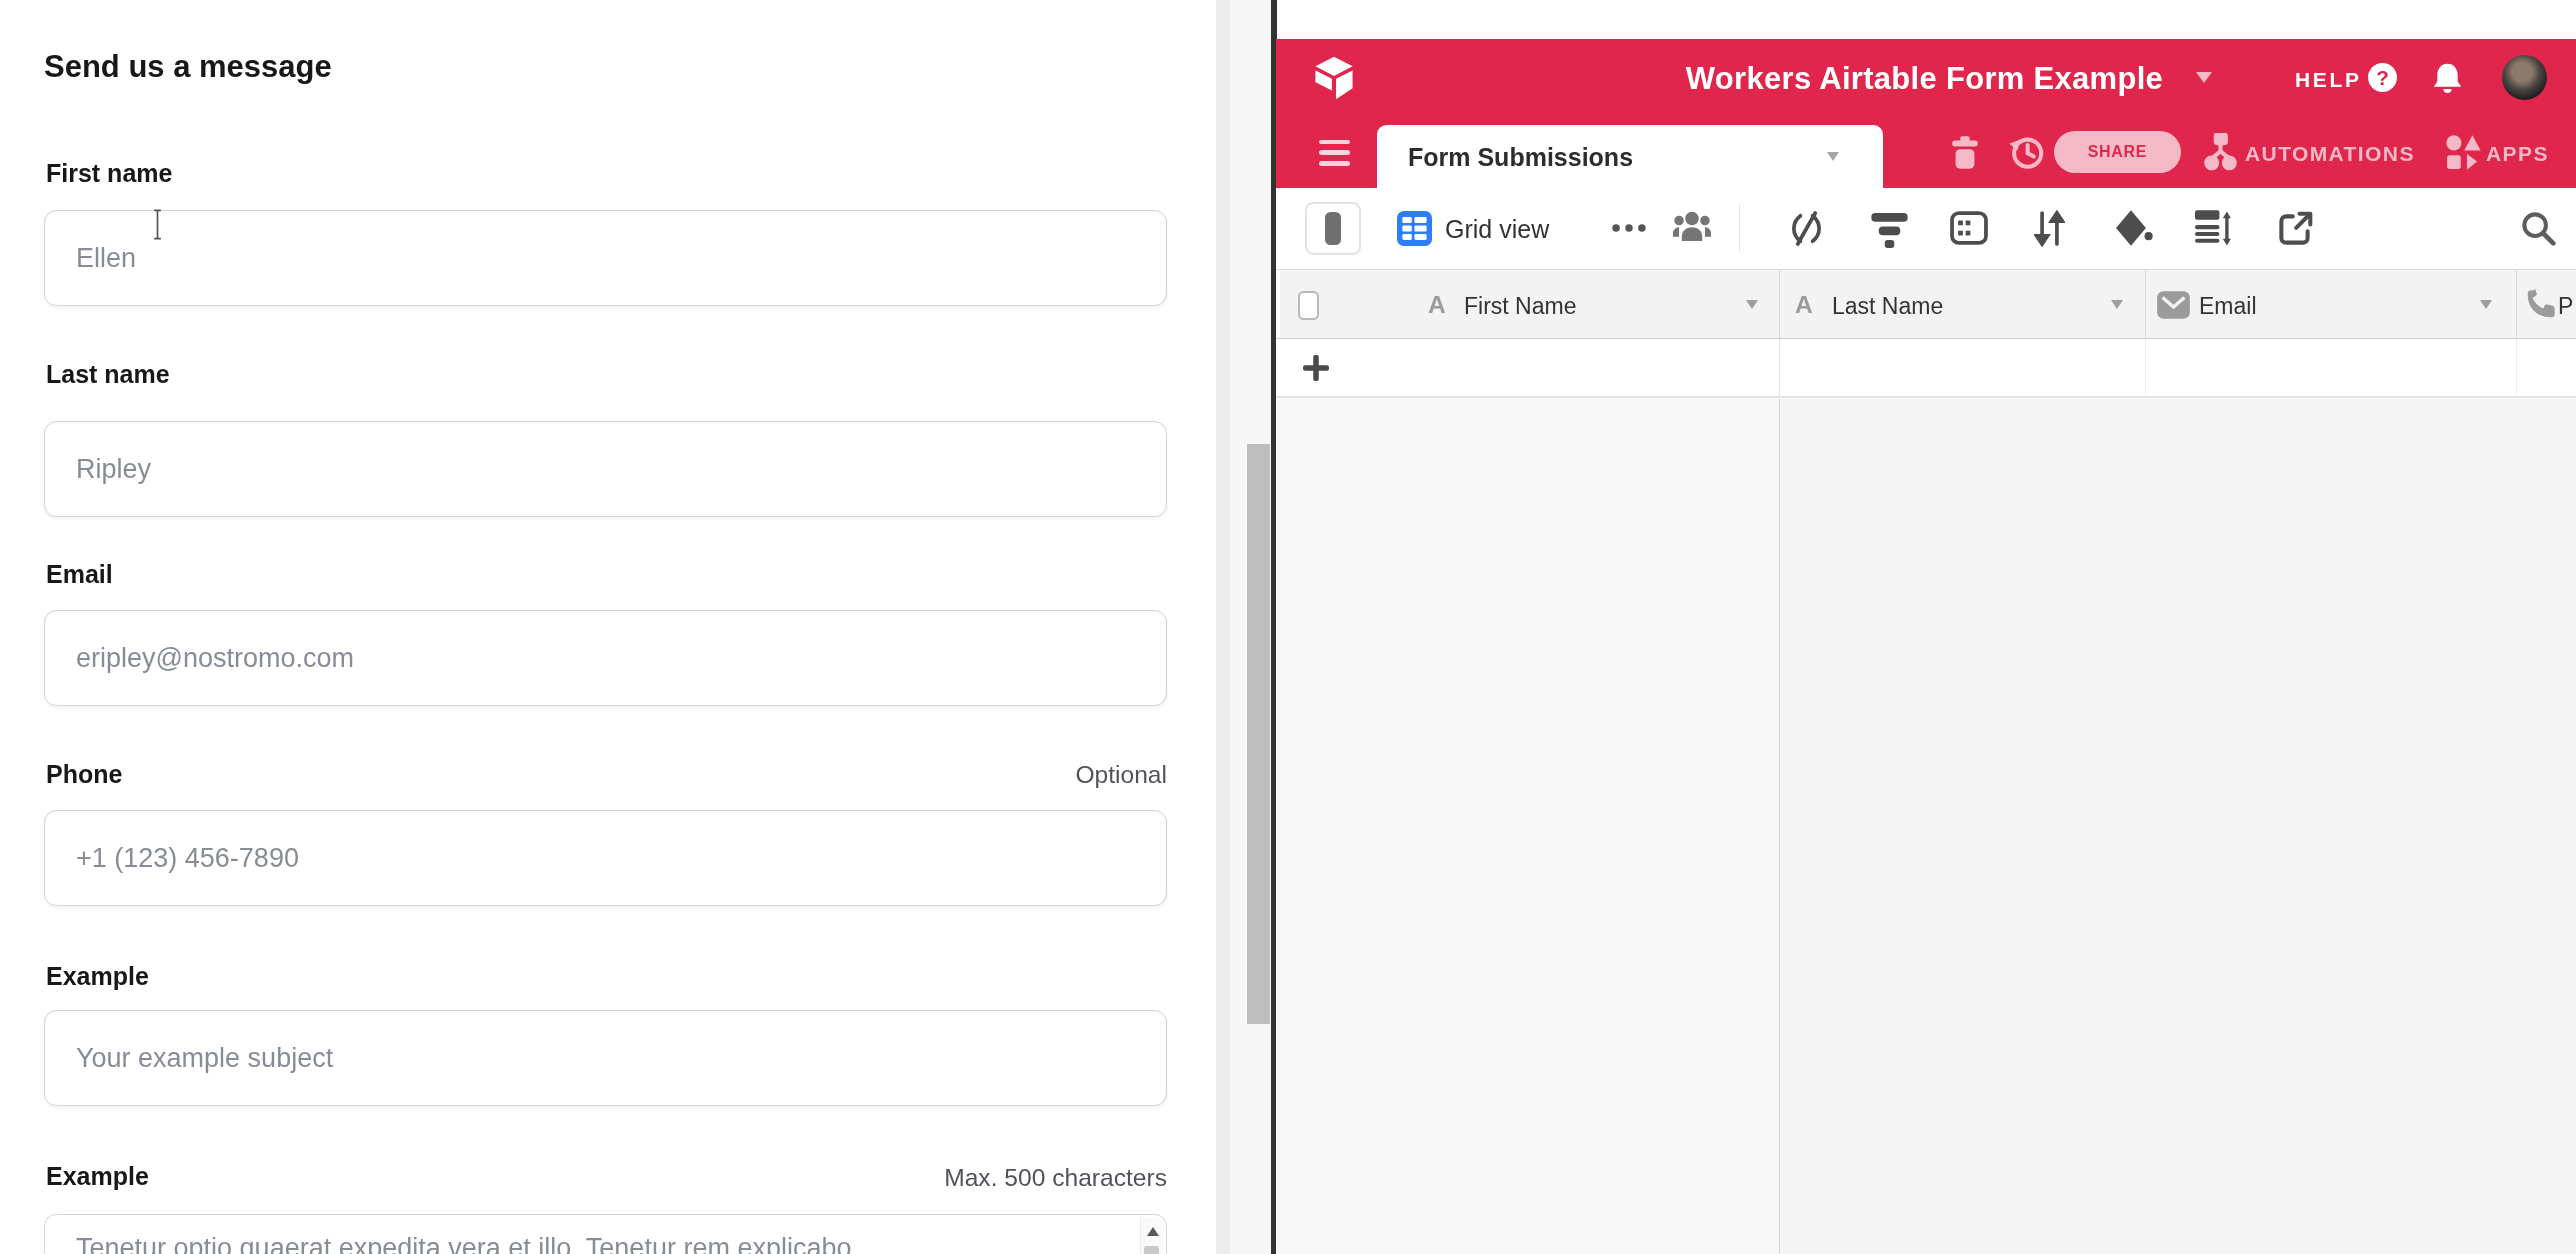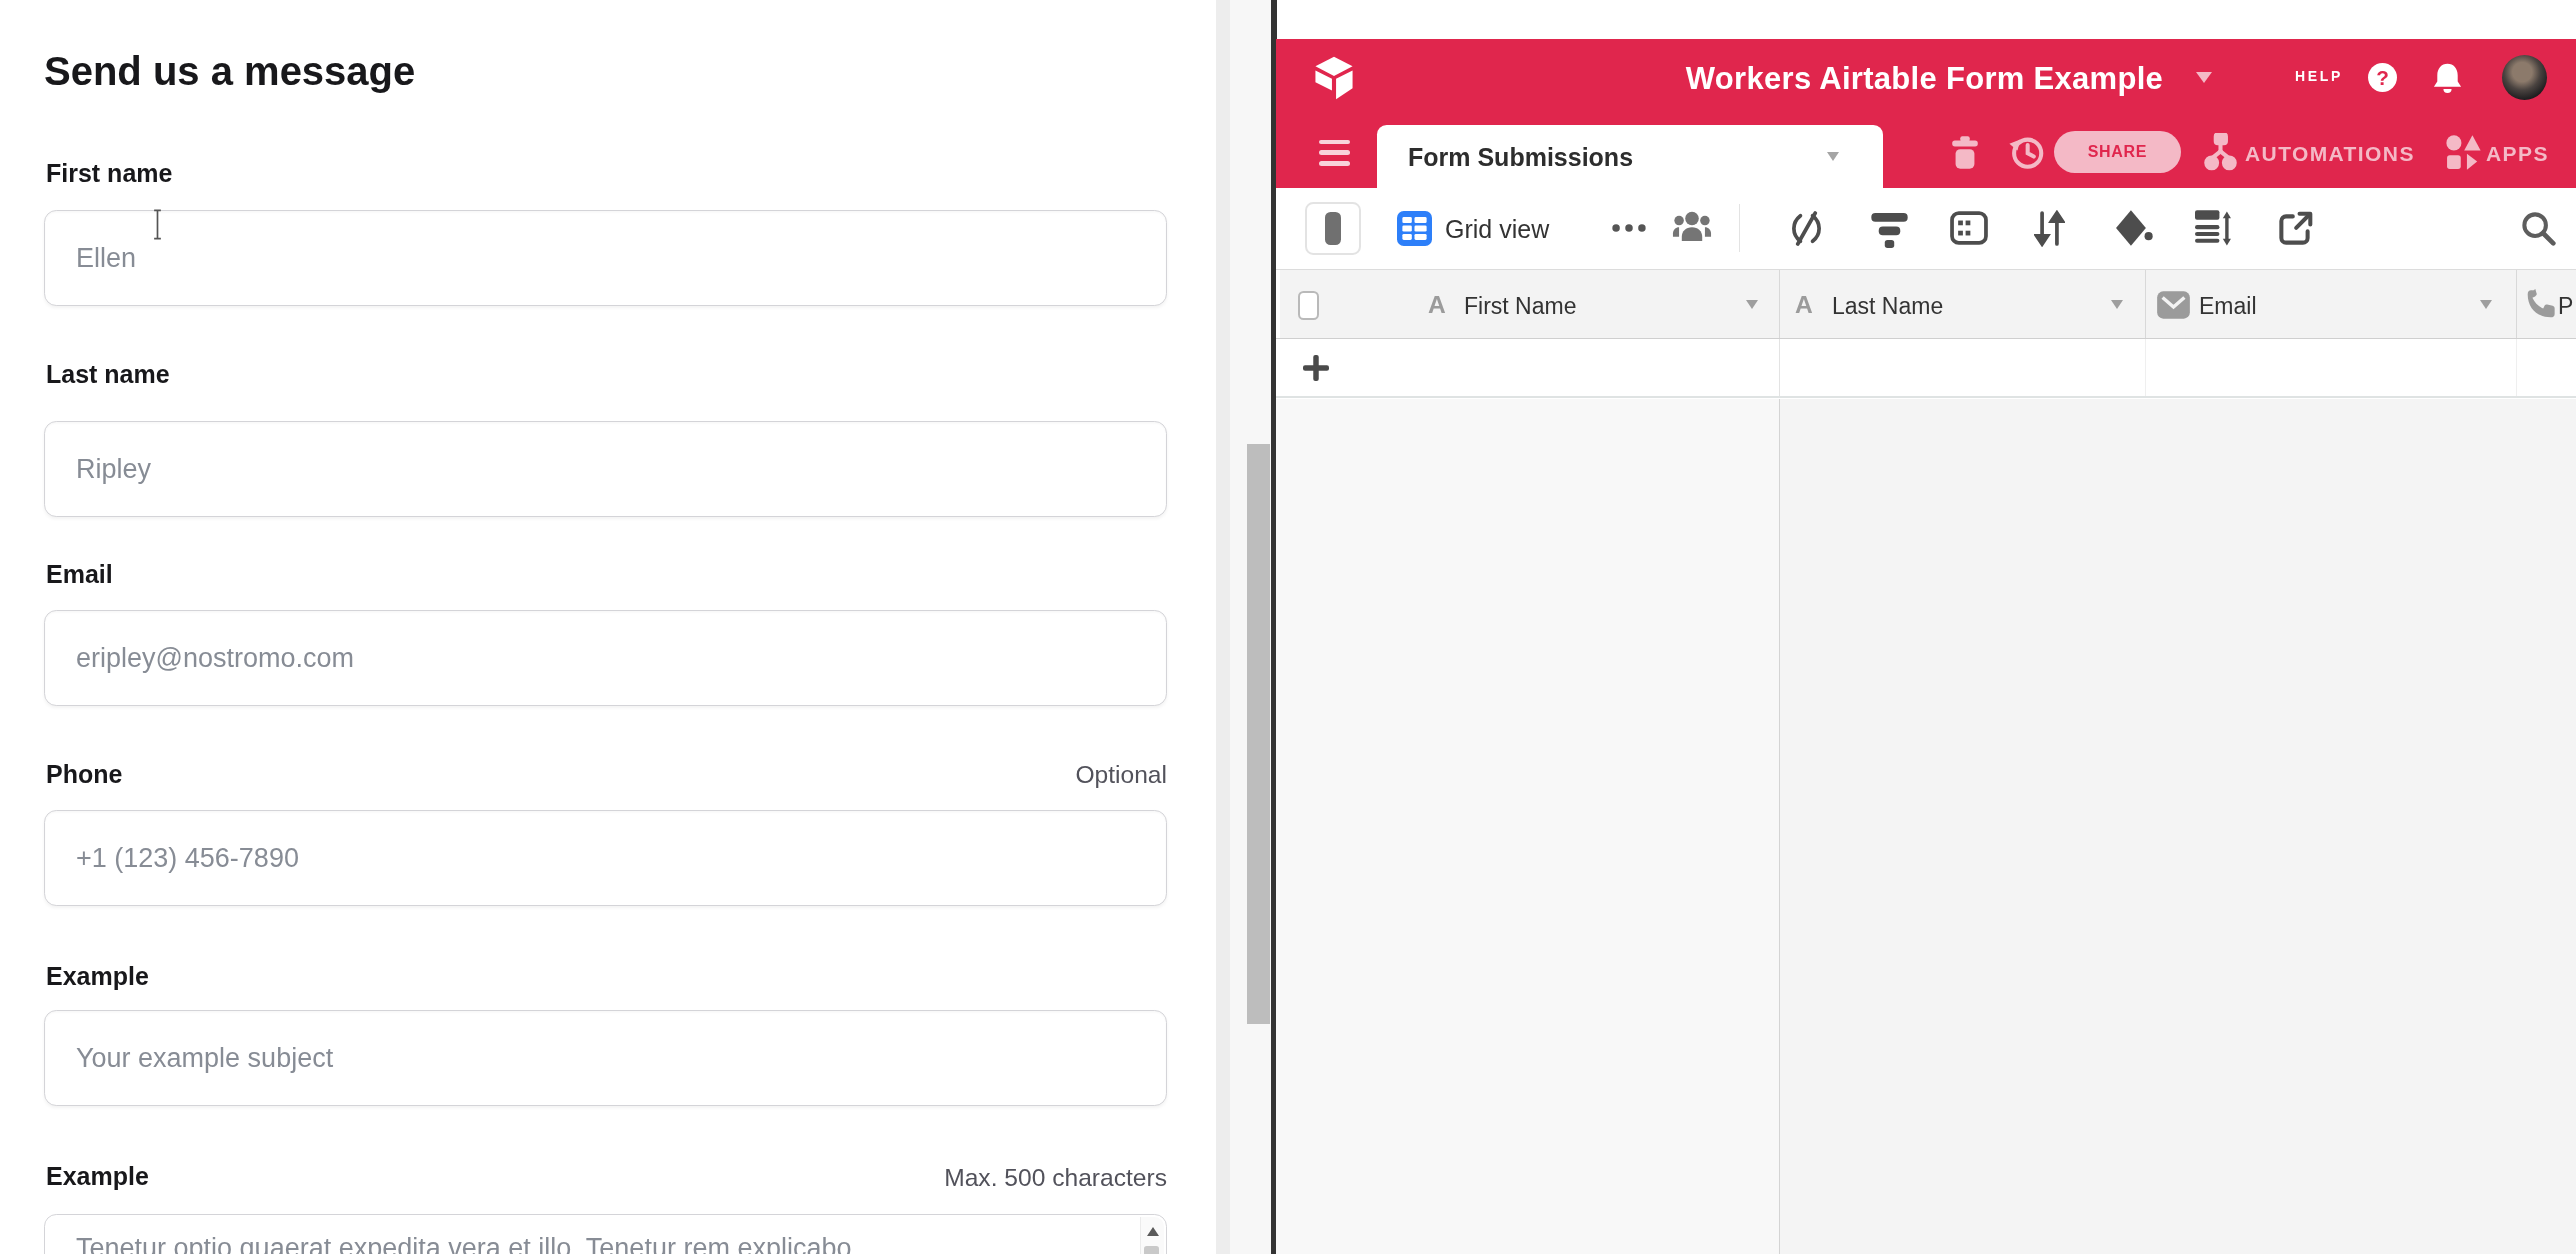--- a/index.html
+++ b/index.html
@@ -2,21 +2,21 @@
 <html style="font-size:11px"><head>
 <meta charset="utf-8">
 <style>
   html,body{margin:0;padding:0;}
   body{width:2576px;height:1255px;overflow:hidden;position:relative;background:#fff;
        font-family:"Liberation Sans","DejaVu Sans",sans-serif;}
   .abs{position:absolute;}
 
   
   .form-pane{left:0;top:0;width:1216px;height:1255px;background:#fff;}
-  .form-title{left:44px;top:49px;font-size:40px;font-weight:600;color:#18181b;}
+  .form-title{left:44px;top:49px;font-size:31px;font-weight:600;color:#18181b;}
   .f-label{left:46px;width:683px;font-size:25px;font-weight:600;color:#18181b;}
   .f-note{left:44px;width:1123px;text-align:right;font-size:24.6px;font-weight:400;color:#52525b;}
   .f-input{left:44px;width:1123px;height:96px;box-sizing:border-box;
            border:1.4px solid #d4d4d8;border-radius:12.3px;background:#fff;
            box-shadow:0 2px 3.4px rgba(0,0,0,.05), inset 0 1.4px 2px rgba(0,0,0,.03);
            padding:0 27px 0 31px;font-size:27px;color:#878c95;outline:none;
            font-family:"Liberation Sans","DejaVu Sans",sans-serif;}
   .f-input::placeholder{color:#878c95;opacity:1;}
   .f-textarea{left:44px;top:1214px;width:1123px;height:164px;box-sizing:border-box;
               border:1.4px solid #d4d4d8;border-radius:12.3px 12.3px 0 0;background:#fff;overflow:hidden;}
@@ -34,21 +34,21 @@
   
   .at{left:1276px;top:0;width:1300px;height:1255px;background:#fff;margin-top:39px;}
   .at-top{left:0;top:0;width:1300px;height:78px;}
   .at-tabs{left:0;top:78px;width:1300px;height:71px;}
   .at-view{left:0;top:149px;width:1300px;height:81px;background:#fff;}
   .at-cols{left:0;top:230px;width:1300px;height:70px;background:#f3f3f3;border-top:1.4px solid #dcdcdc;border-bottom:1.4px solid #cfcfcf;box-sizing:border-box;}
   .at-add{left:0;top:300px;width:1300px;height:59px;background:#fff;border-bottom:2px solid #dfe3e3;box-sizing:border-box;}
   .at-canvas{left:0;top:360px;width:1300px;height:895px;background:#f4f4f4;}
 
   .at-title{left:307px;top:22px;width:683px;text-align:center;font-size:31px;font-weight:700;color:#fff;letter-spacing:0.3px;}
-  .help-label{left:1019px;top:29px;font-size:14px;font-weight:600;color:#fff;letter-spacing:2.7px;}
+  .help-label{left:1019px;top:29px;font-size:21px;font-weight:600;color:#fff;letter-spacing:2.7px;}
   .avatar{left:1226px;top:16.4px;width:45px;height:45px;border-radius:50%;
           background:radial-gradient(circle at 45% 38%, #8c7a6b 0 26%, #4a4340 48%, #17171a 78%);}
   .caret-down{width:0;height:0;border-left:8.2px solid transparent;border-right:8.2px solid transparent;border-top:11.6px solid #f4b9c6;}
   .caret-gray{width:0;height:0;border-left:6.8px solid transparent;border-right:6.8px solid transparent;border-top:9.6px solid #a5a5a5;}
   .hamburger div{width:31px;height:4.8px;border-radius:2.7px;background:#f8d3db;margin-bottom:6.1px;}
   .tab-active{left:101px;top:8.2px;width:506px;height:63px;background:#fff;border-radius:9.6px 9.6px 0 0;}
   .tab-label{left:31px;top:18px;font-size:25px;font-weight:600;color:#2d2d2d;}
   .share-pill{left:778px;top:14.3px;width:127px;height:42px;border-radius:21px;background:#f4b9c6;
               display:flex;align-items:center;justify-content:center;font-size:16px;font-weight:700;letter-spacing:0.7px;color:#e0264d;}
   .bar-label{font-size:21px;font-weight:600;letter-spacing:1.4px;color:#f4b9c6;}

